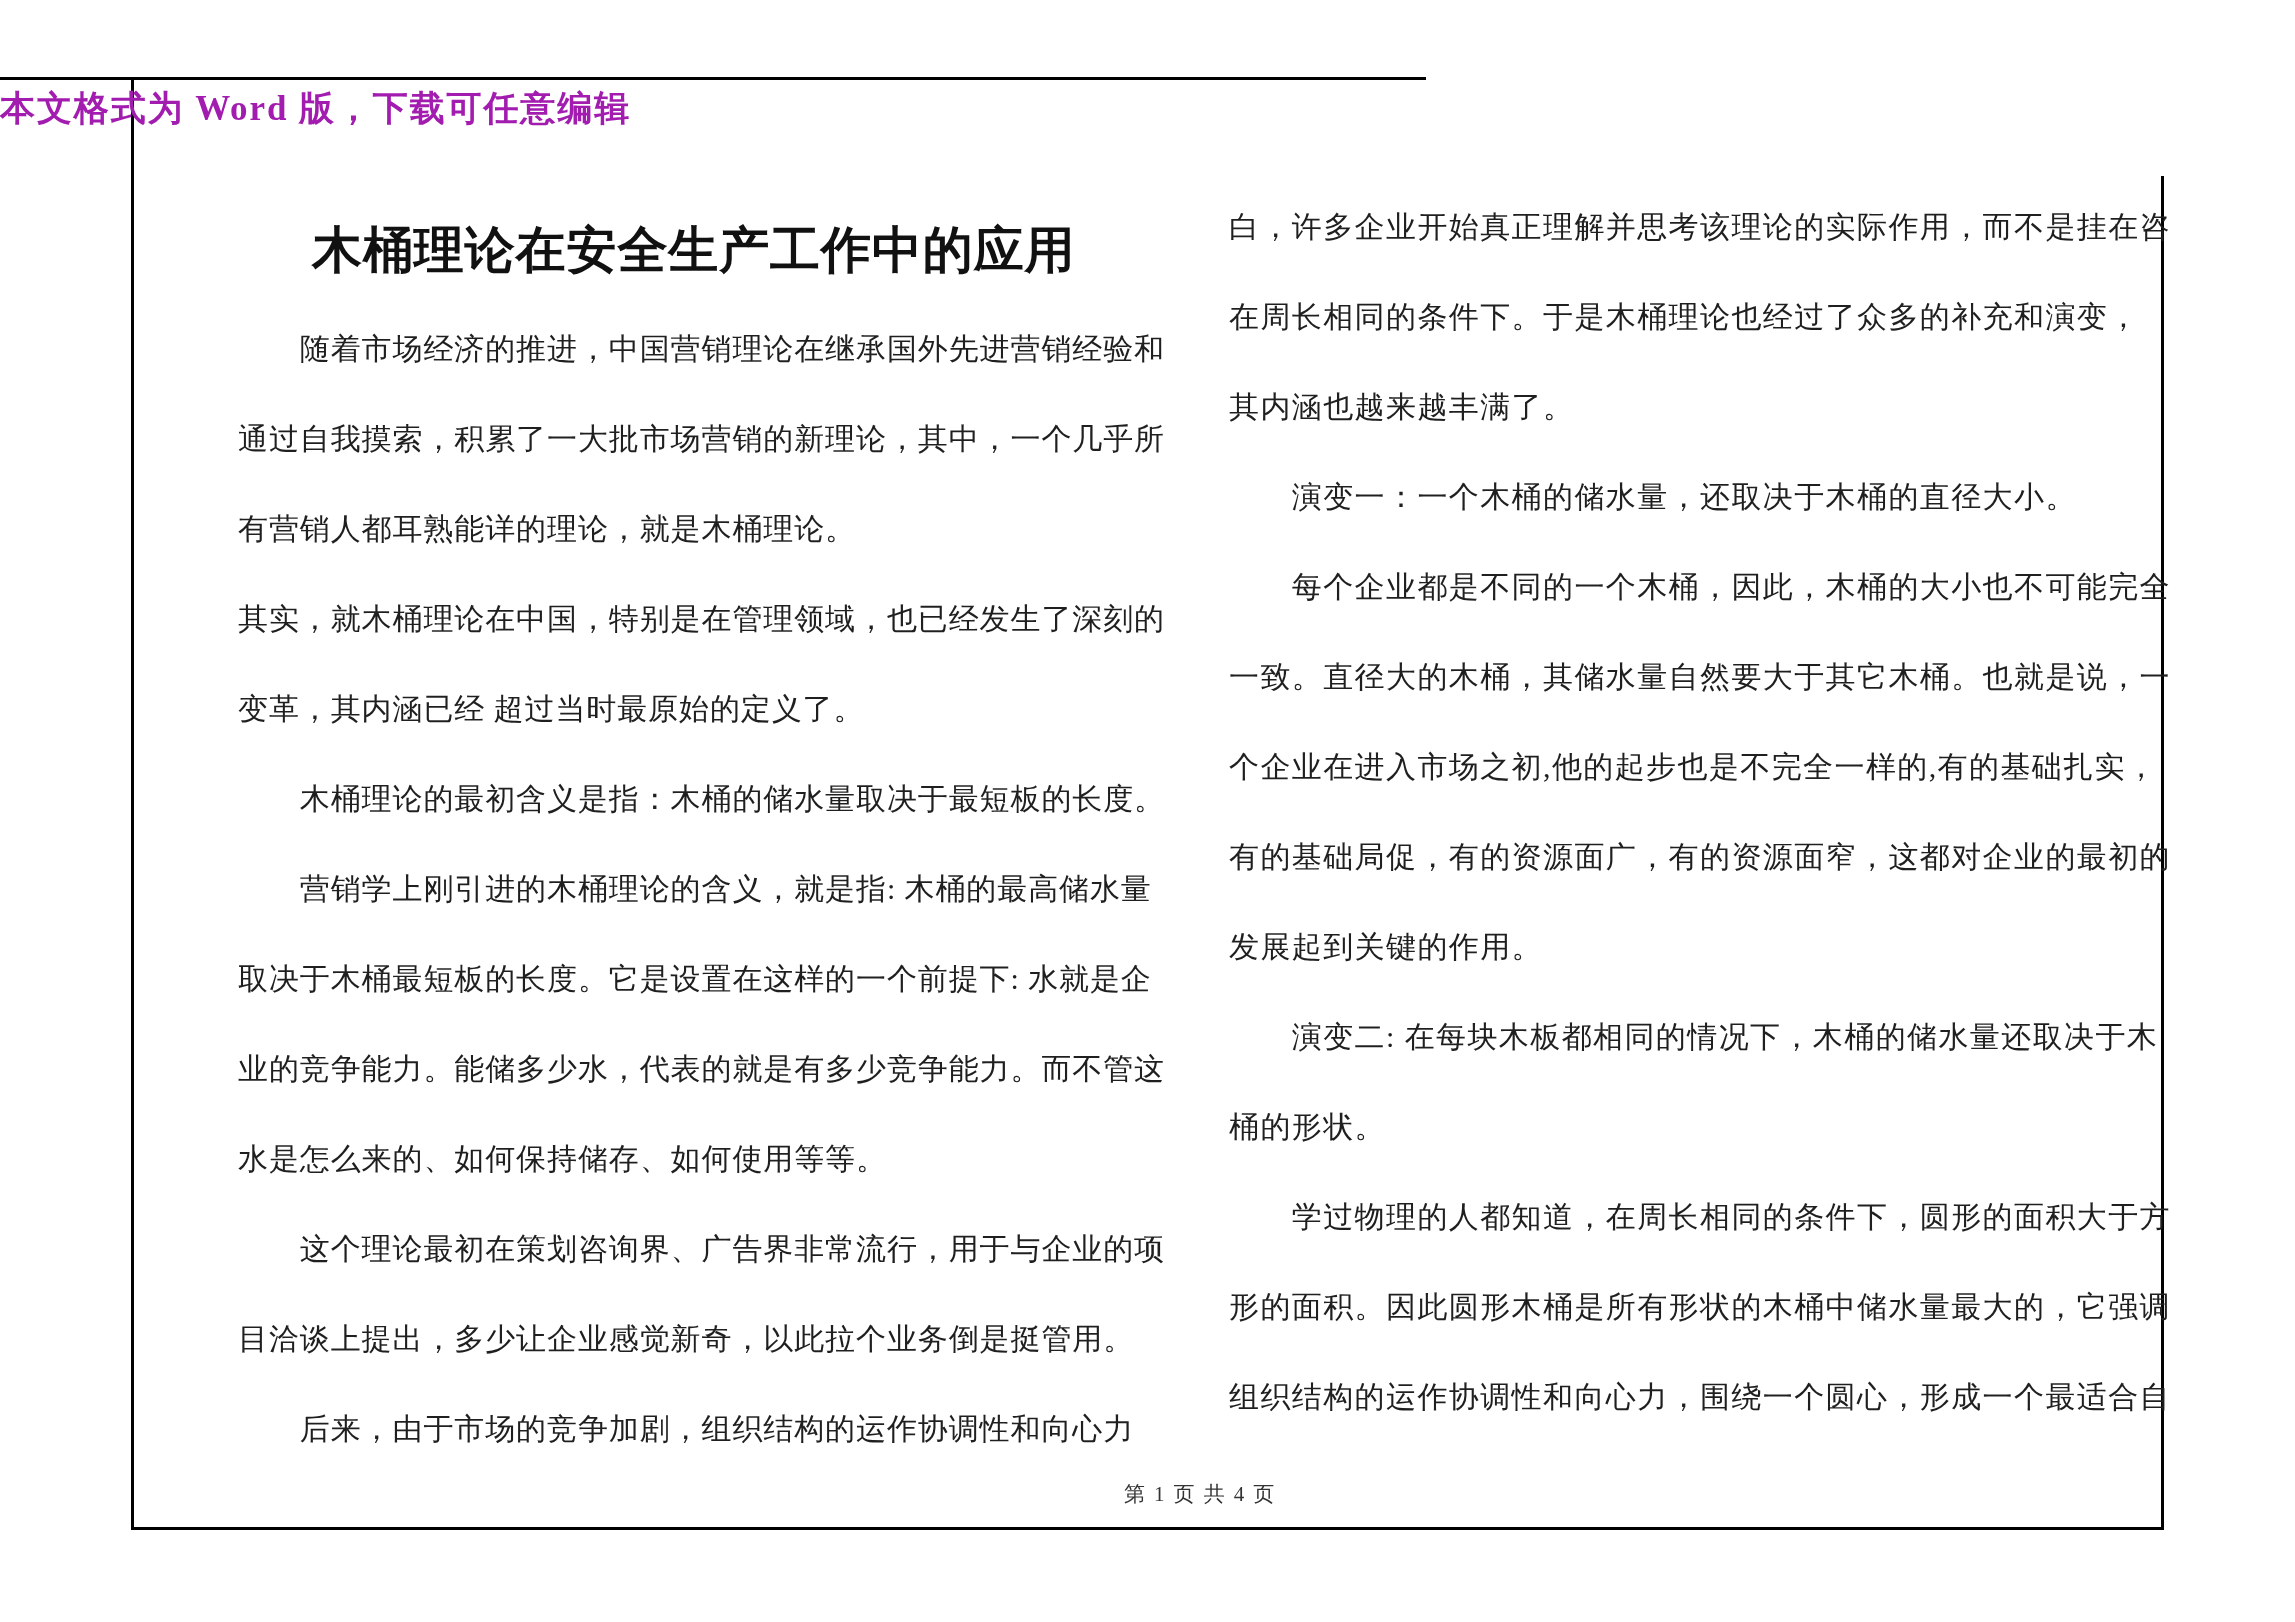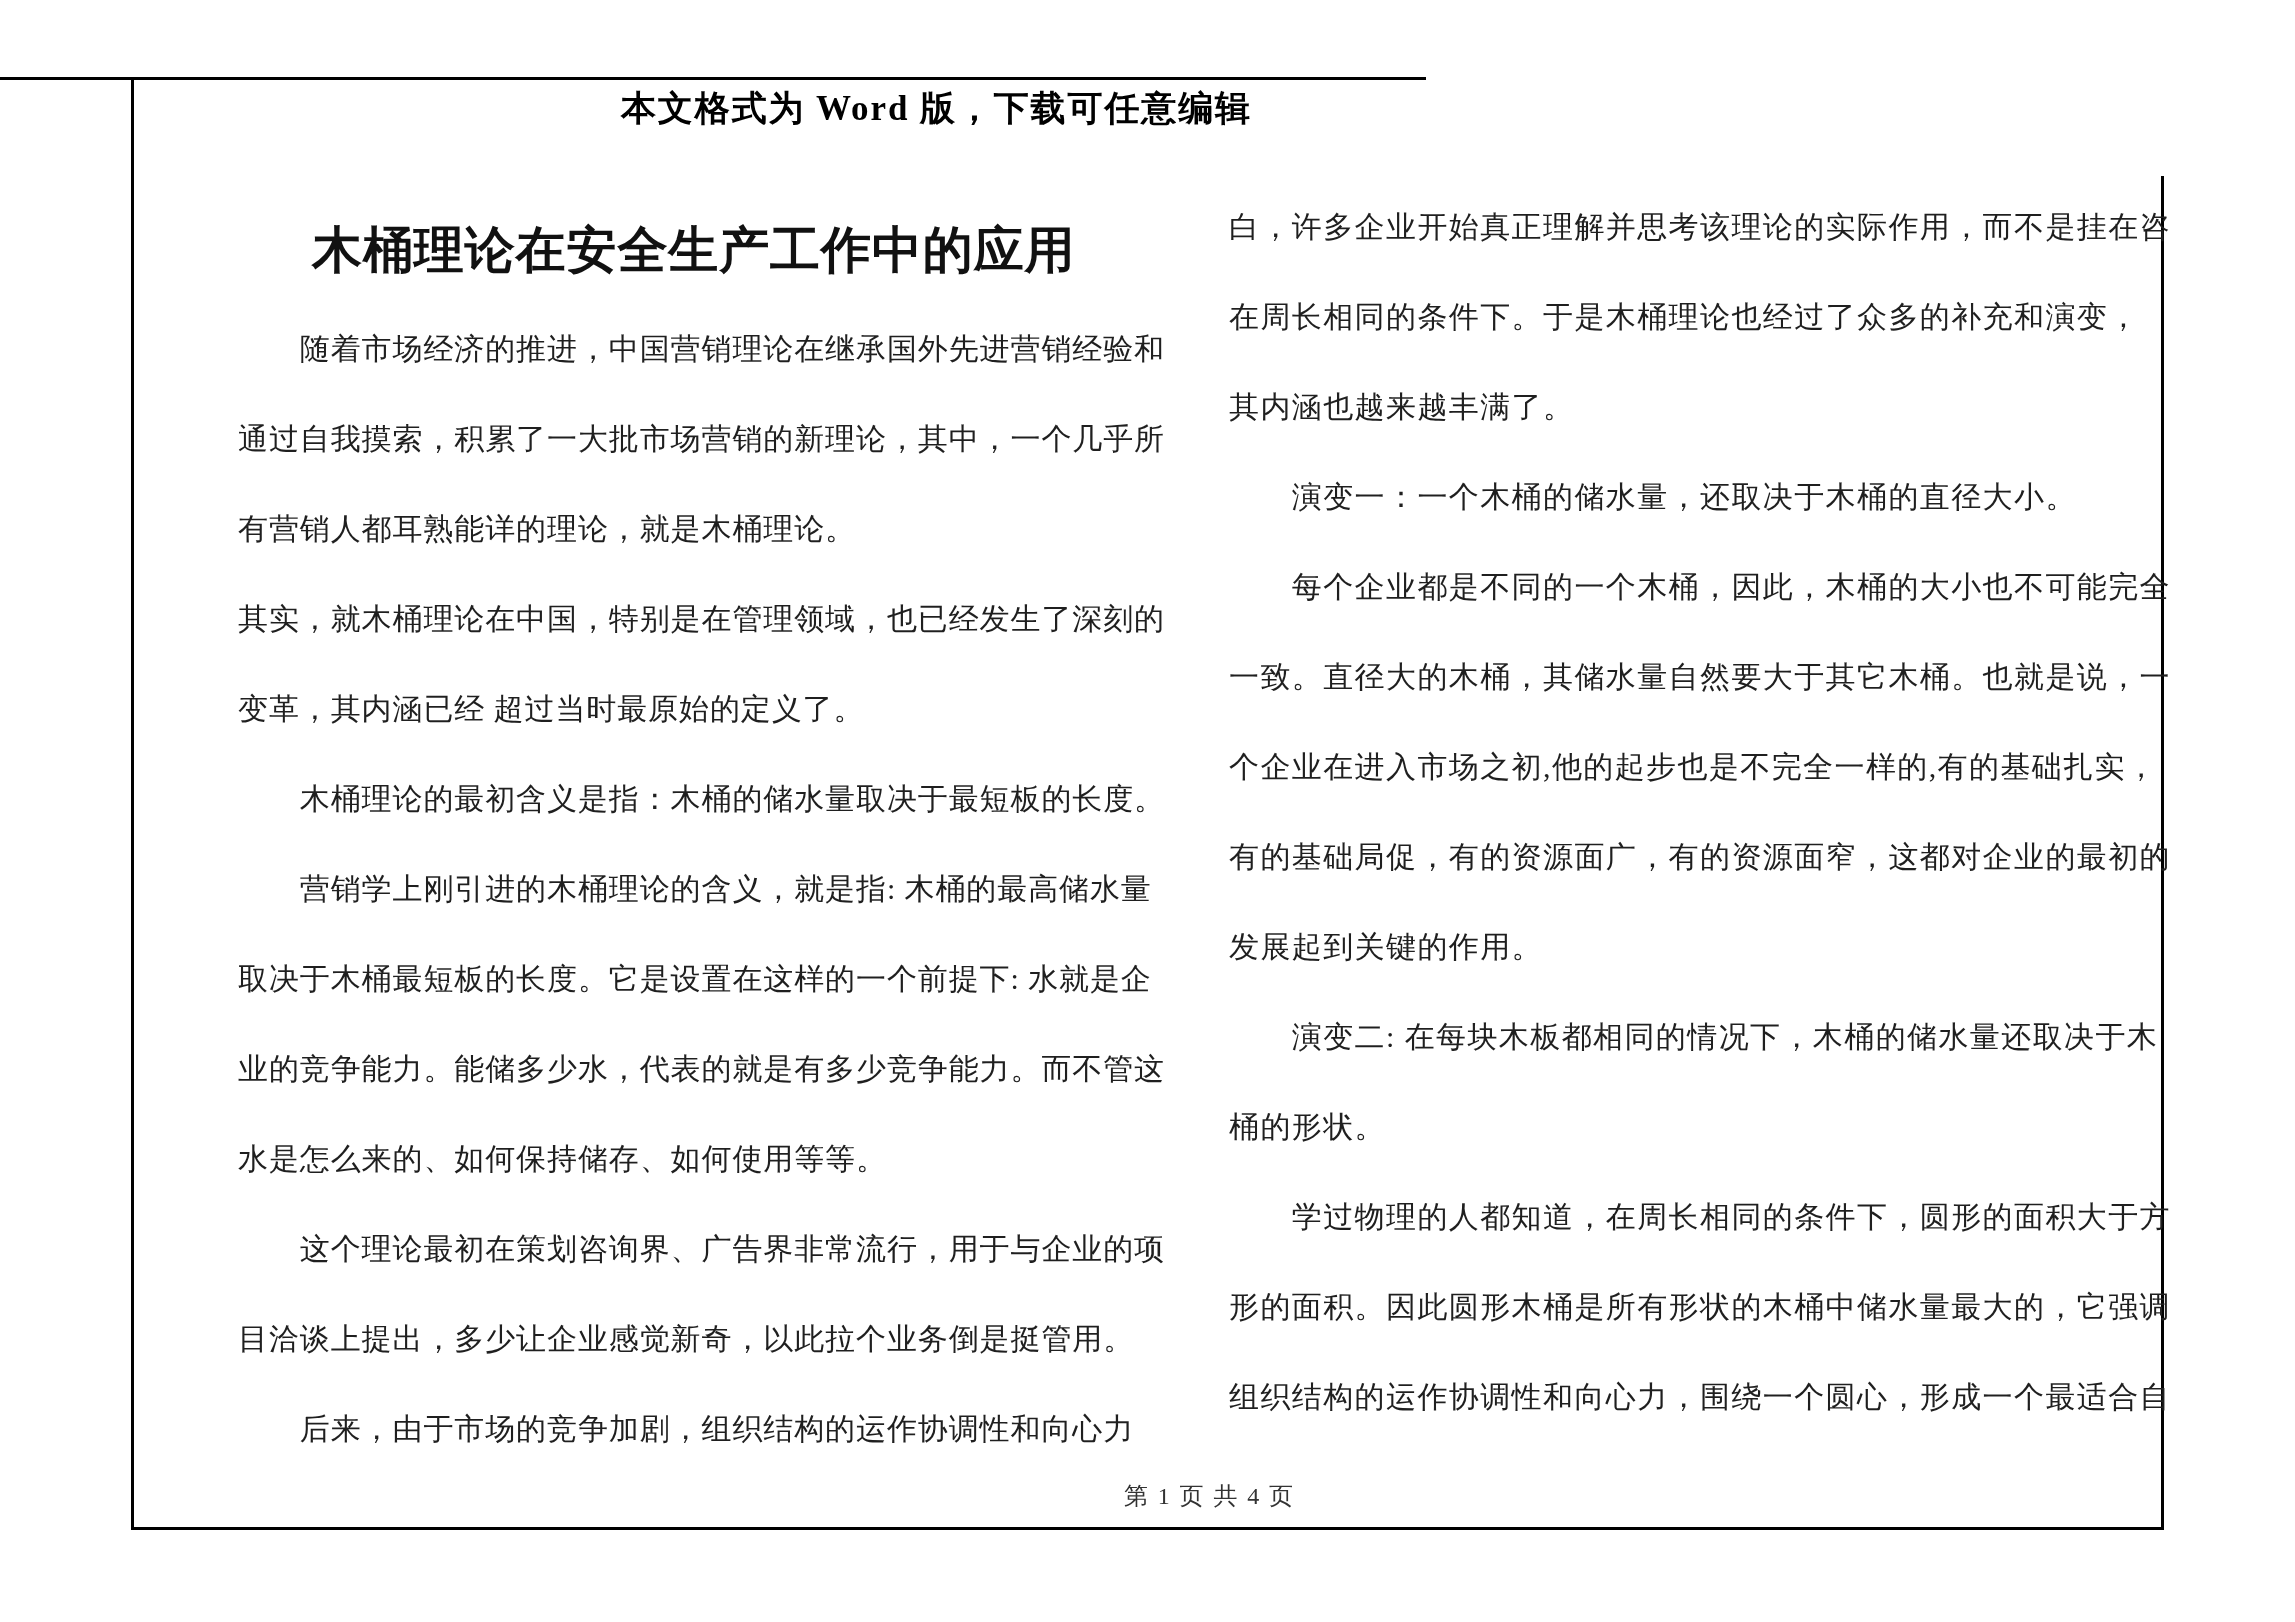--- a/index.html
+++ b/index.html
@@ -13,22 +13,22 @@
     font-family:"Liberation Serif","DejaVu Serif",serif;
   }
   .rule{position:absolute;background:#000000;}
   .rule-top{left:0;top:77px;width:1426px;height:2.8px;}
   .rule-left{left:131px;top:77px;width:2.8px;height:1453px;}
   .rule-right{left:2161px;top:176px;width:2.8px;height:1353px;}
   .rule-bottom{left:131px;top:1527px;width:2033px;height:2.8px;}
   .header-notice{
     position:absolute;
     left:0;top:85px;width:1873px;
-    text-align:center;
-    color:#000000;
+    text-align:left;
+    color:#a21caf;
     font-size:35px;
     font-weight:bold;
     letter-spacing:1.9px;
     white-space:nowrap;
   }
   .doc-title{
     position:absolute;
     left:312px;top:217px;
     color:#111111;
     font-size:50px;
@@ -46,21 +46,21 @@
     height:90px;
     line-height:90px;
     white-space:nowrap;
   }
   .col-left{left:206px;top:304px;width:937px;margin-left:32px;}
   .col-right{left:1229px;top:182px;width:939px;letter-spacing:1.4px;}
   .page-footer{
     position:absolute;
     left:1124px;top:1480px;
     color:#333333;
-    font-size:24px;
+    font-size:21px;
     letter-spacing:1.9px;
     white-space:nowrap;
     text-align:center;
   }
 </style>
 </head>
 <body>
 
 <div class="page">
 

